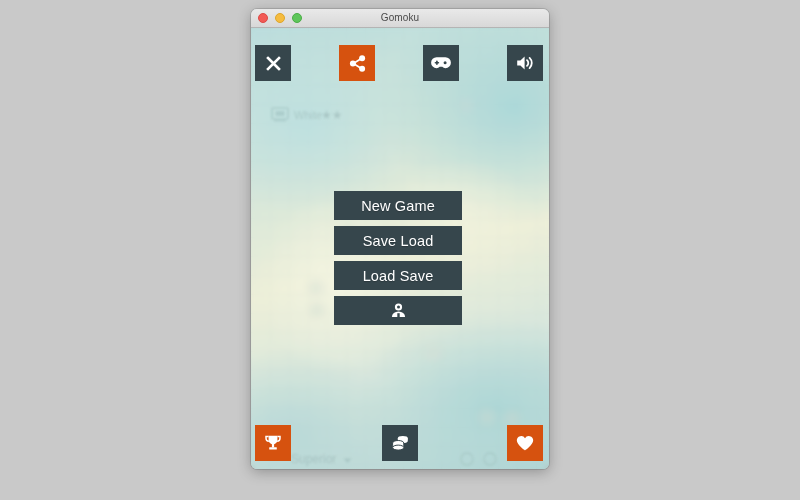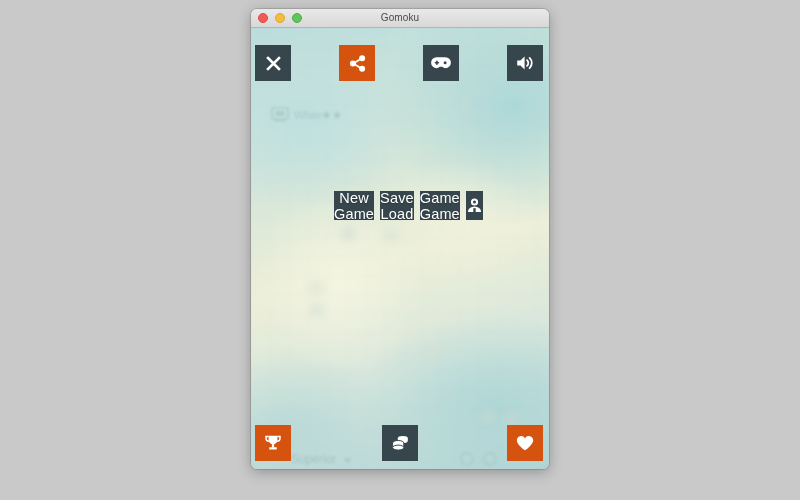--- a/index.html
+++ b/index.html
@@ -177,21 +177,21 @@
   #btn-coins  { left: 131px; }
   #btn-heart  { left: 256px; }
 
   
   #menu-panel {
     position: absolute;
     left: 83px;
     top: 163px;
     width: 128px;
     display: flex;
-    flex-direction: row;
+    flex-direction: column;
     gap: 6px;
   }
   .menu-btn {
     height: 29px;
     background: #36464c;
     color: #ffffff;
     font-size: 14.5px;
     font-family: "Liberation Sans", sans-serif;
     display: flex;
     align-items: center;
@@ -291,21 +291,21 @@
           </svg>
         </div>
       </div>
 
       <div id="menu-panel">
 
         <button class="menu-btn">New Game</button>
 
         <button class="menu-btn">Save Load</button>
 
-        <button class="menu-btn">Game Game</button>
+        <button class="menu-btn">Load Save</button>
 
         <button class="menu-btn icon-only">
           <svg width="17" height="17" viewBox="0 0 17 17">
             <circle cx="8.5" cy="5.0" r="3.6" fill="#ffffff"></circle>
             <circle cx="8.5" cy="5.0" r="1.5" fill="#36464c"></circle>
             <path d="M1.9 15.0 a6.6 5.5 0 0 1 13.2 0 z" fill="#ffffff"></path>
             <rect x="7.3" y="11.2" width="2.4" height="4.0" fill="#36464c"></rect>
           </svg>
         </button>
       </div>

